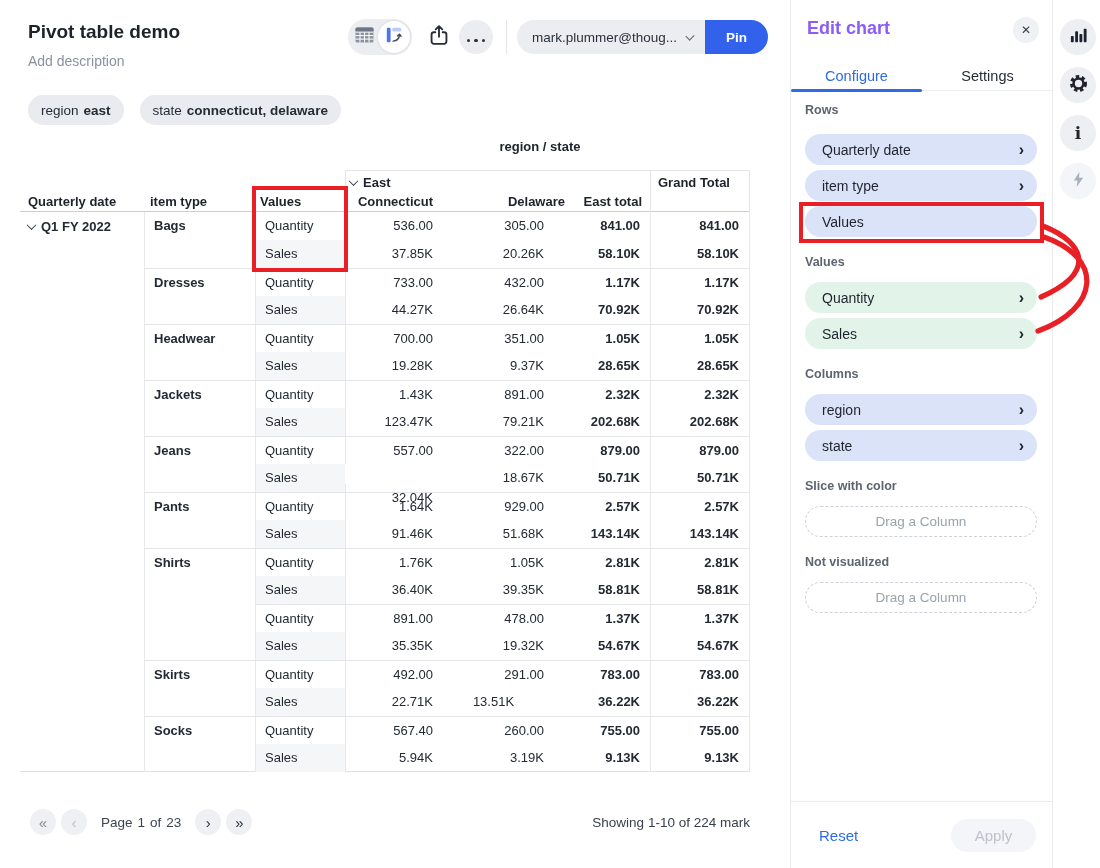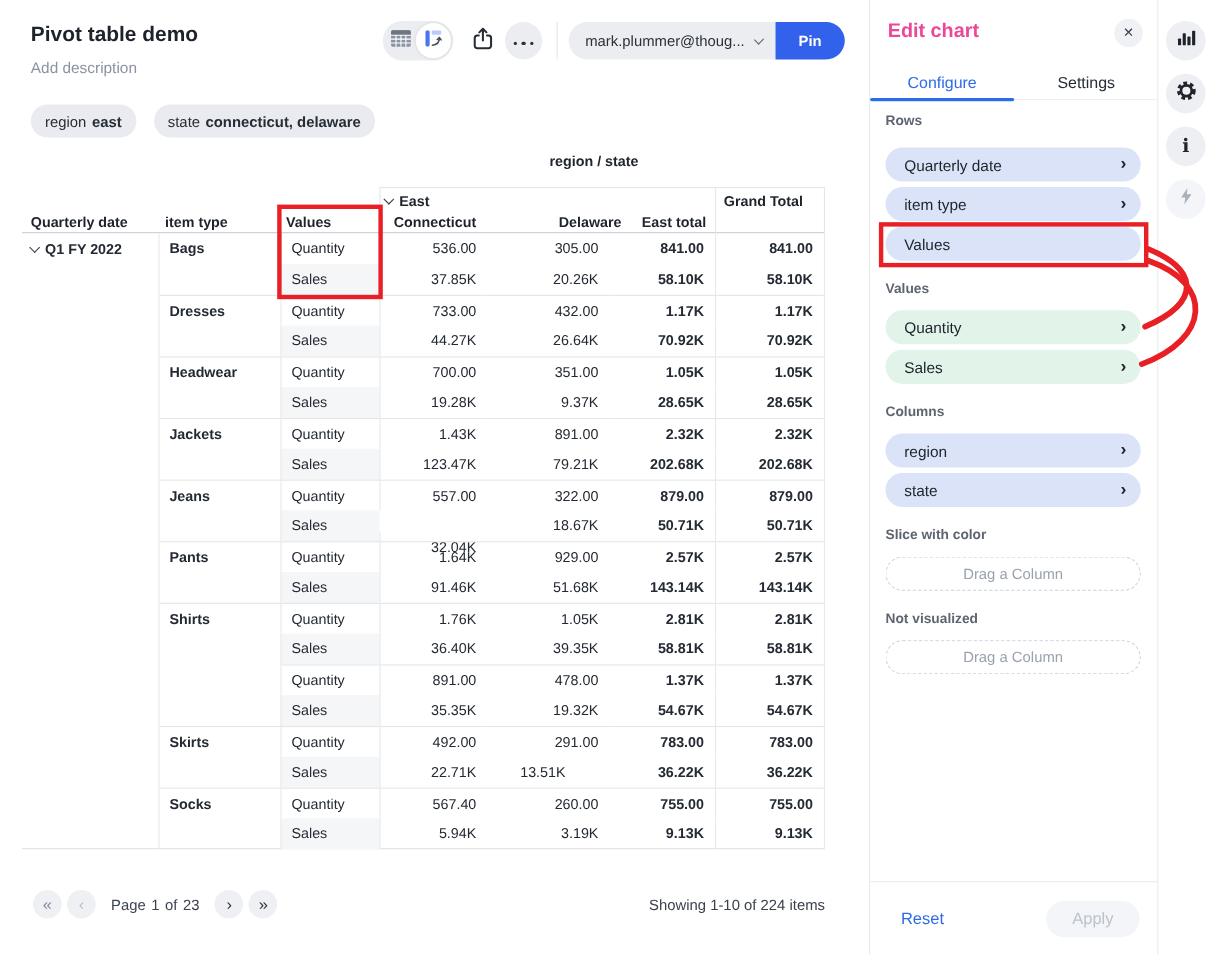--- a/index.html
+++ b/index.html
@@ -58,21 +58,21 @@
   .pg-first { color:#818996; }
   .pg-prev { color:#b9bfc8; margin-left:5px; }
   .pg-next { color:#2a3038; margin-left:14px; }
   .pg-last { color:#2a3038; margin-left:5px; }
   .pg-text { margin-left:14px; margin-right:0; font-size:13.5px; color:#3c4350; display:flex; gap:5px; }
   .showing { top:815px; left:440px; width:310px; text-align:right; font-size:13.5px; color:#3a414c; }
   .showing b { font-weight:400; }
 
   
   .panel { left:790px; top:0; width:262px; height:868px; border-left:1px solid #e9ebee; background:#fff; }
-  .p-title { position:absolute; left:16px; top:18px; font-size:18px; font-weight:700; color:#ec4899; }
+  .p-title { position:absolute; left:16px; top:18px; font-size:18px; font-weight:700; color:#8b5cf6; }
   .p-close { position:absolute; left:222px; top:17px; width:26px; height:26px; border-radius:50%; background:#eff1f4; display:flex; align-items:center; justify-content:center; font-size:12px; color:#3a4049; cursor:pointer; }
   .tabs { position:absolute; left:0; top:62px; width:262px; height:29px; border-bottom:1px solid #eceef1; display:flex; }
   .tab { width:131px; text-align:center; font-size:14.5px; padding-top:6px; cursor:pointer; color:#272d36; }
   .tab.active { color:#2e6be8; }
   .tab-underline { position:absolute; left:0; top:27px; width:131px; height:3px; background:#2e6be8; border-radius:2px; }
   .p-sections { position:absolute; left:14px; top:103px; width:232px; }
   .sec-label { font-size:12.5px; font-weight:700; color:#5d6570; line-height:15px; margin-bottom:16px; }
   .sec-label.next { margin-top:18px; margin-bottom:12px; }
   .chip { height:31px; border-radius:16px; margin-bottom:5px; display:flex; align-items:center; padding:0 13px 0 17px; font-size:14px; color:#1f242c; cursor:pointer; position:relative; }
   .chip.blue { background:#dbe3f8; }
@@ -313,21 +313,21 @@
   <div class="pg-btn pg-last">
       <span>»</span>
     </div>
 </div>
 
 <div class="abs showing">
   <span>Showing</span>
   <b>1-10</b>
   <span>of</span>
   <b>224</b>
-  <span>items</span>
+  <span>mark</span>
 </div>
 
 <div class="abs panel">
   <div class="p-title">Edit chart</div>
   <div class="p-close">
       <span>✕</span>
     </div>
   <div class="tabs">
     <div class="tab active">Configure</div>
     <div class="tab">Settings</div>

